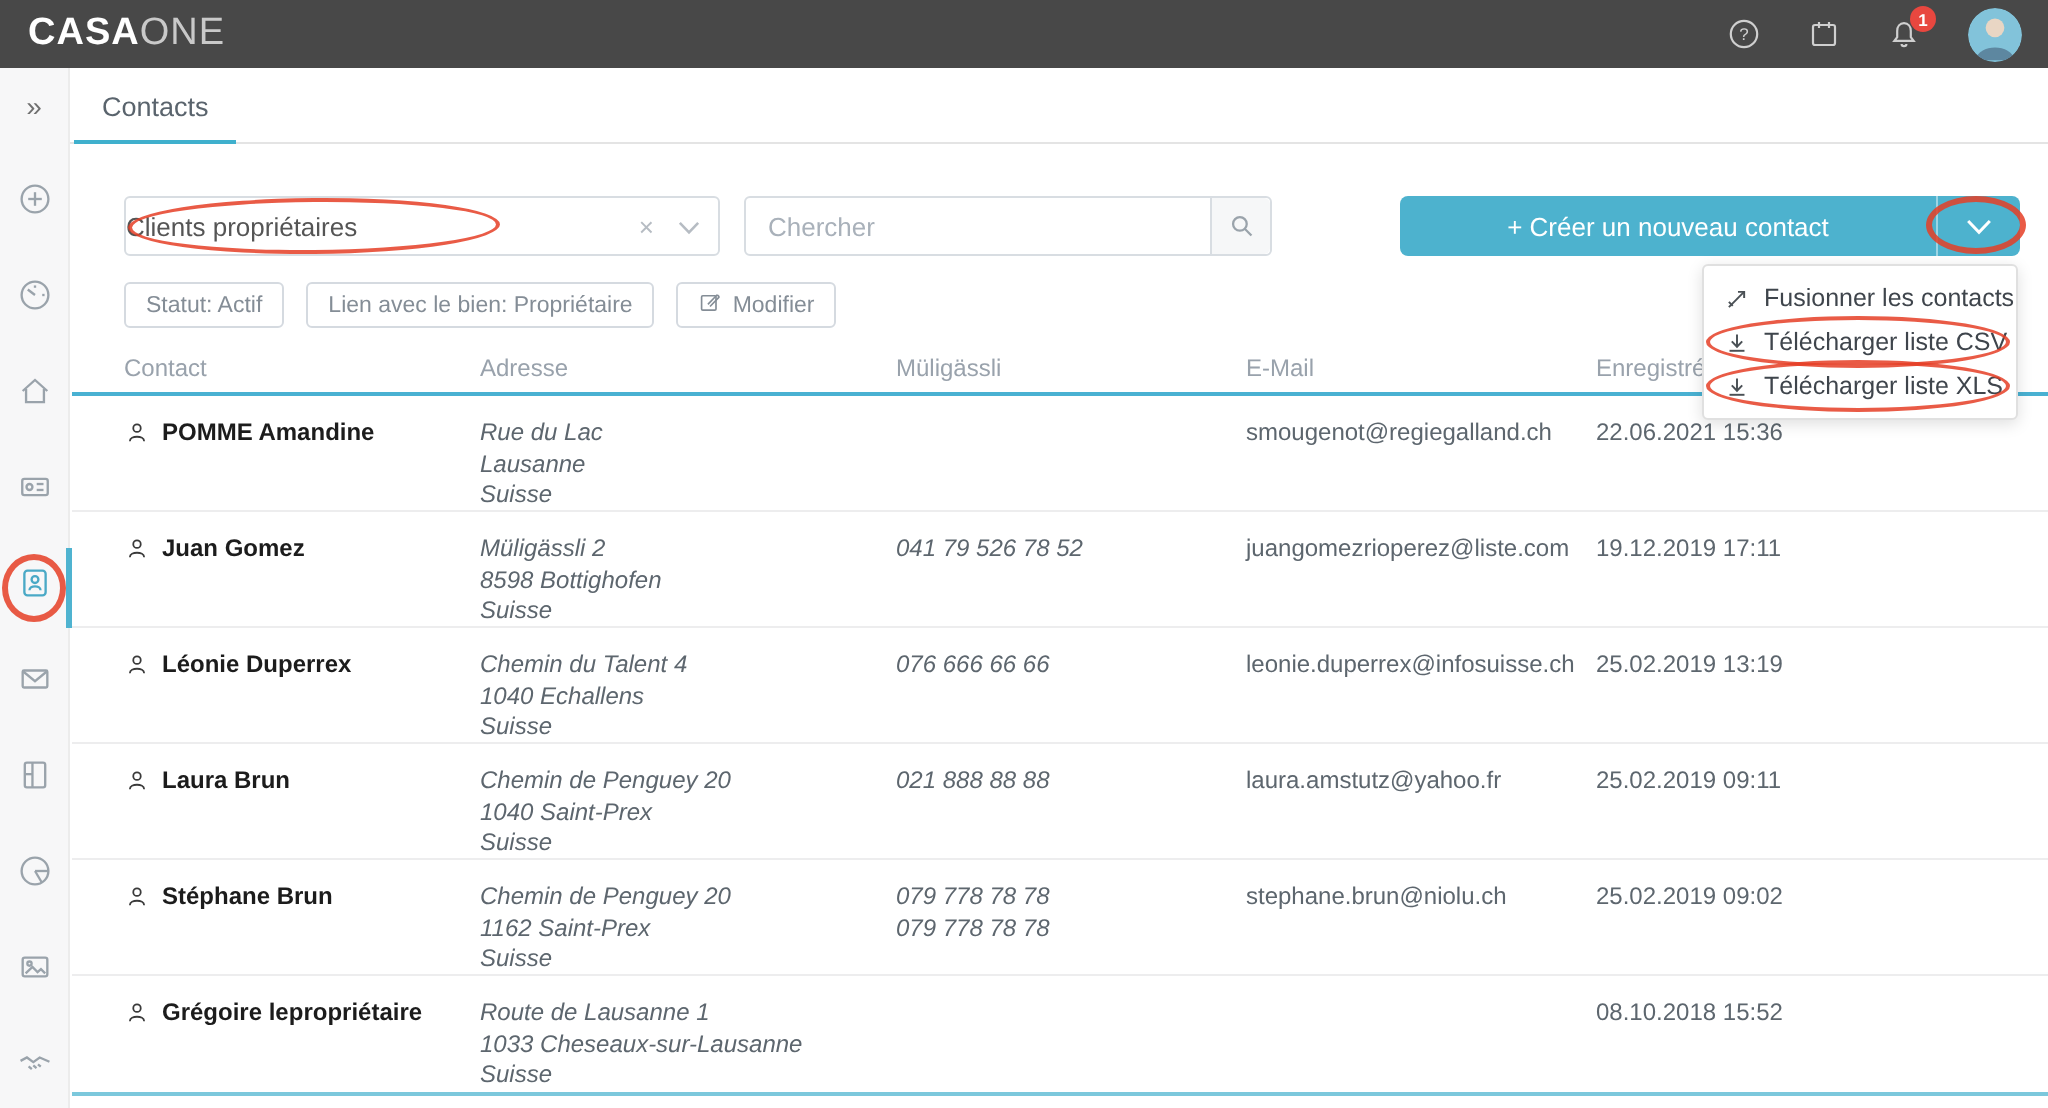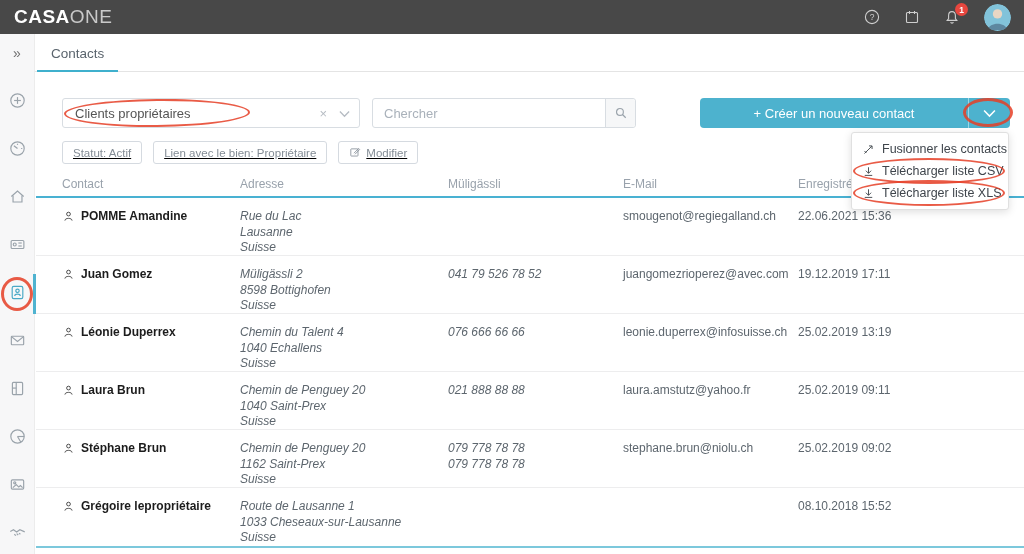--- a/index.html
+++ b/index.html
@@ -28,21 +28,21 @@
 
   
   .tabbar { position: absolute; top: 34px; left: 35px; right: 0; height: 38px; background: #fff; border-bottom: 1px solid #e4e4e4; display: flex; align-items: flex-end; }
   .tab { margin-left: 2px; padding: 0 14px 9px; font-size: 13.5px; color: #5a646d; border-bottom: 2px solid #3fb0cd; margin-bottom: -1px; cursor: pointer; }
 
   
   .content { position: absolute; top: 72px; left: 36px; right: 0; bottom: 0; background: #fff; }
 
   .toolbar { position: absolute; top: 26px; left: 26px; right: 14px; height: 30px; }
   .selectbox { position: absolute; left: 0; top: 0; width: 298px; height: 30px; border: 1px solid #d8dde2; border-radius: 3px; background: #fff; display: flex; align-items: center; font-size: 13px; color: #555; }
-  .select-value { margin-left: 12px; white-space: nowrap; text-align: right; }
+  .select-value { white-space: nowrap; text-align: right; }
   .select-clear { margin-left: auto; color: #b6bcc3; font-size: 13px; cursor: pointer; }
   .select-caret { color: #b6bcc3; margin: 2px 9px 0 12px; cursor: pointer; }
   .select-caret svg, .create-caret svg { fill: none; stroke: currentColor; stroke-width: 1.4; display: block; }
 
   .searchbox { position: absolute; left: 310px; top: 0; width: 264px; height: 30px; border: 1px solid #d8dde2; border-radius: 3px; display: flex; background: #fff; }
   .searchbox input { flex: 1; border: none; outline: none; padding: 0 11px; font-size: 13px; color: #555; font-family: "Liberation Sans", sans-serif; background: transparent; }
   .searchbox input::placeholder { color: #a9b1ba; }
   .search-btn { width: 30px; border: none; border-left: 1px solid #d8dde2; background: #f6f7f8; display: flex; align-items: center; justify-content: center; border-radius: 0 3px 3px 0; cursor: pointer; }
   .search-btn svg { stroke: #9aa3ab; fill: none; stroke-width: 1.3; }
 
@@ -50,21 +50,21 @@
   .create-main { flex: 1; background: #4db2ce; color: #fff; border: none; font-size: 13px; border-radius: 4px 0 0 4px; font-family: "Liberation Sans", sans-serif; cursor: pointer; }
   .create-caret { width: 42px; background: #4db2ce; color: #fff; border: none; border-left: 1px solid rgba(255,255,255,.45); border-radius: 0 4px 4px 0; position: relative; display: flex; align-items: center; justify-content: center; cursor: pointer; }
 
   
   .menu { position: absolute; top: 132px; left: 851px; width: 158px; background: #fff; border: 1px solid #e0e0e0; border-radius: 3px; box-shadow: 0 2px 8px rgba(0,0,0,.13); padding: 5px 0; z-index: 15; }
   .menu-item { position: relative; display: flex; align-items: center; height: 22px; padding: 0 10px; font-size: 12.5px; color: #3f454c; cursor: pointer; white-space: nowrap; }
   .menu-ic { width: 14px; margin-right: 7px; display: flex; color: #4a5055; }
   .menu-ic svg { stroke: currentColor; fill: none; stroke-width: 1.2; }
 
   
-  .chips { position: absolute; top: 69px; left: 26px; display: flex; gap: 11px; text-decoration: underline; }
+  .chips { position: absolute; top: 69px; left: 26px; display: flex; gap: 11px; }
   .chip { display: flex; align-items: center; gap: 5px; border: 1px solid #d5dae0; border-radius: 3px; height: 23px; padding: 0 10px; font-size: 11.5px; color: #848d96; background: #fff; cursor: pointer; white-space: nowrap; }
   .chip svg { stroke: #848d96; fill: none; stroke-width: 1.1; }
 
   
   .table { position: absolute; top: 100px; left: 0; right: 0; }
   .thead, .trow { display: grid; grid-template-columns: 178px 208px 175px 175px 1fr; padding-left: 26px; }
   .thead { height: 26px; align-items: center; font-size: 12px; color: #99a2ac; border-bottom: 2px solid #49b1d2; }
   .th { cursor: pointer; }
   .tbody { border-bottom: 2px solid #7cc8dc; }
   .trow { padding-top: 11px; height: 58px; border-bottom: 1px solid #ededee; font-size: 12px; color: #5d666e; cursor: pointer; }
@@ -291,21 +291,21 @@
               <div class="cname">Juan Gomez</div>
             </div>
             <div class="td">
               <div class="line">Müligässli 2</div>
               <div class="line">8598 Bottighofen</div>
               <div class="line">Suisse</div>
             </div>
             <div class="td">
               <div class="line">041 79 526 78 52</div>
             </div>
-            <div class="td">juangomezrioperez@avec.com</div>
+            <div class="td">juangomezrioperez@liste.com</div>
             <div class="td">19.12.2019 17:11</div>
           </div>
           <div class="trow">
             <div class="td name-cell">
               <div class="person-ic">
                 <svg width="13" height="13" viewBox="0 0 16 16">
                   <circle cx="8" cy="5" r="2.3"></circle>
                   <path d="M3.6 13 C3.6 9.4 12.4 9.4 12.4 13"></path>
                 </svg>
               </div>

